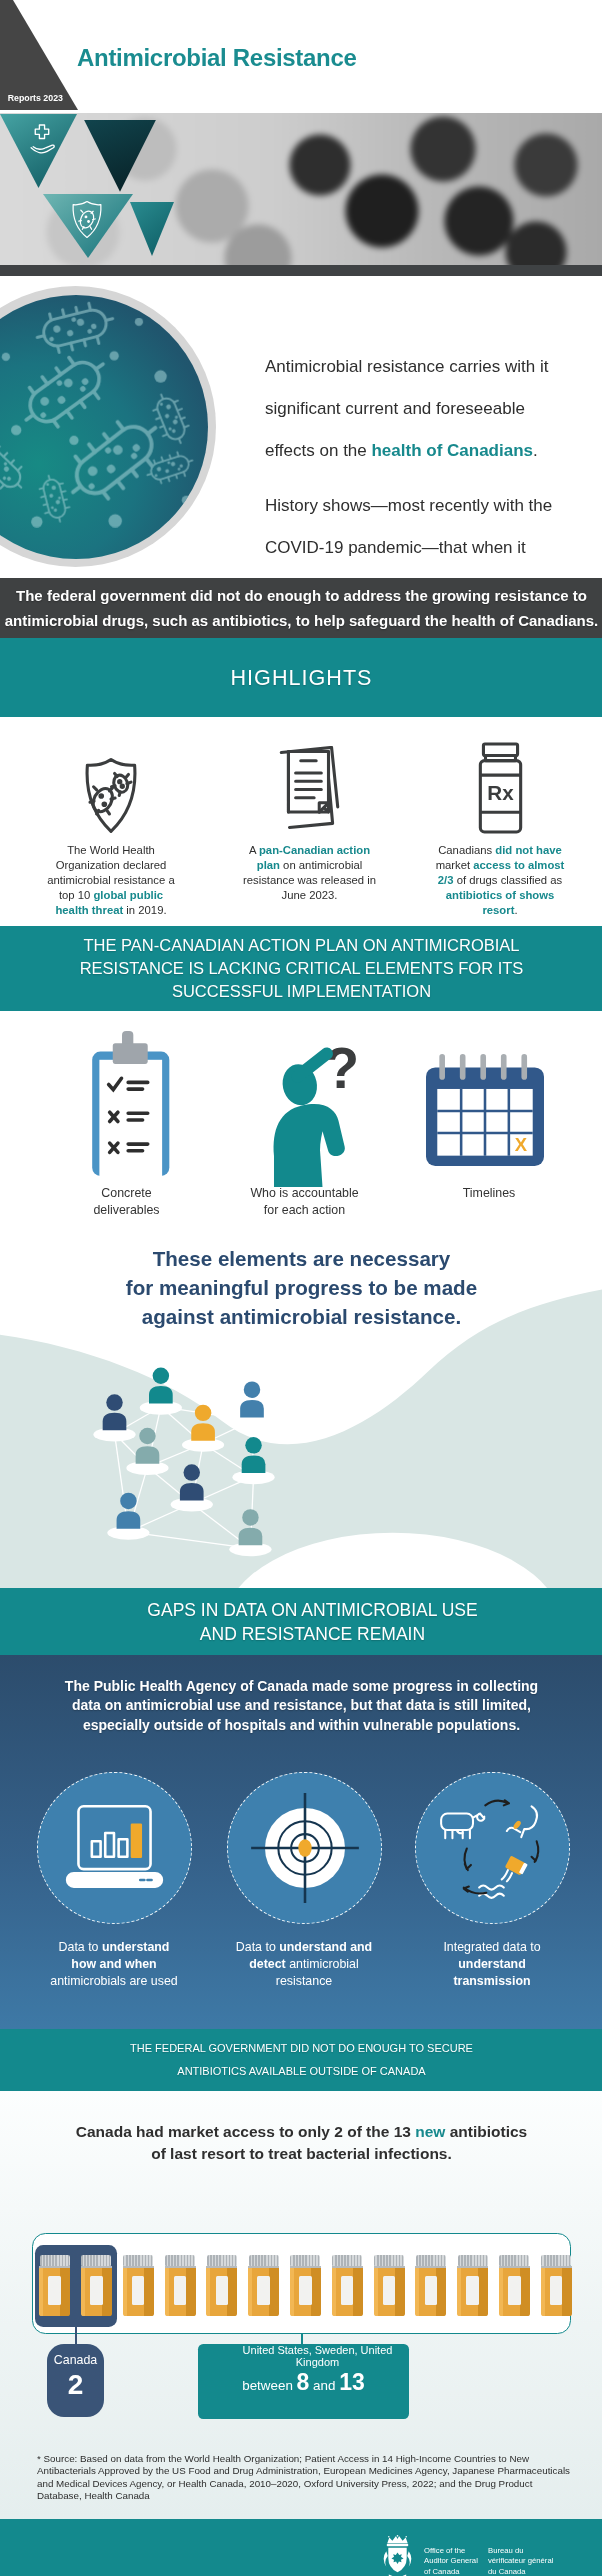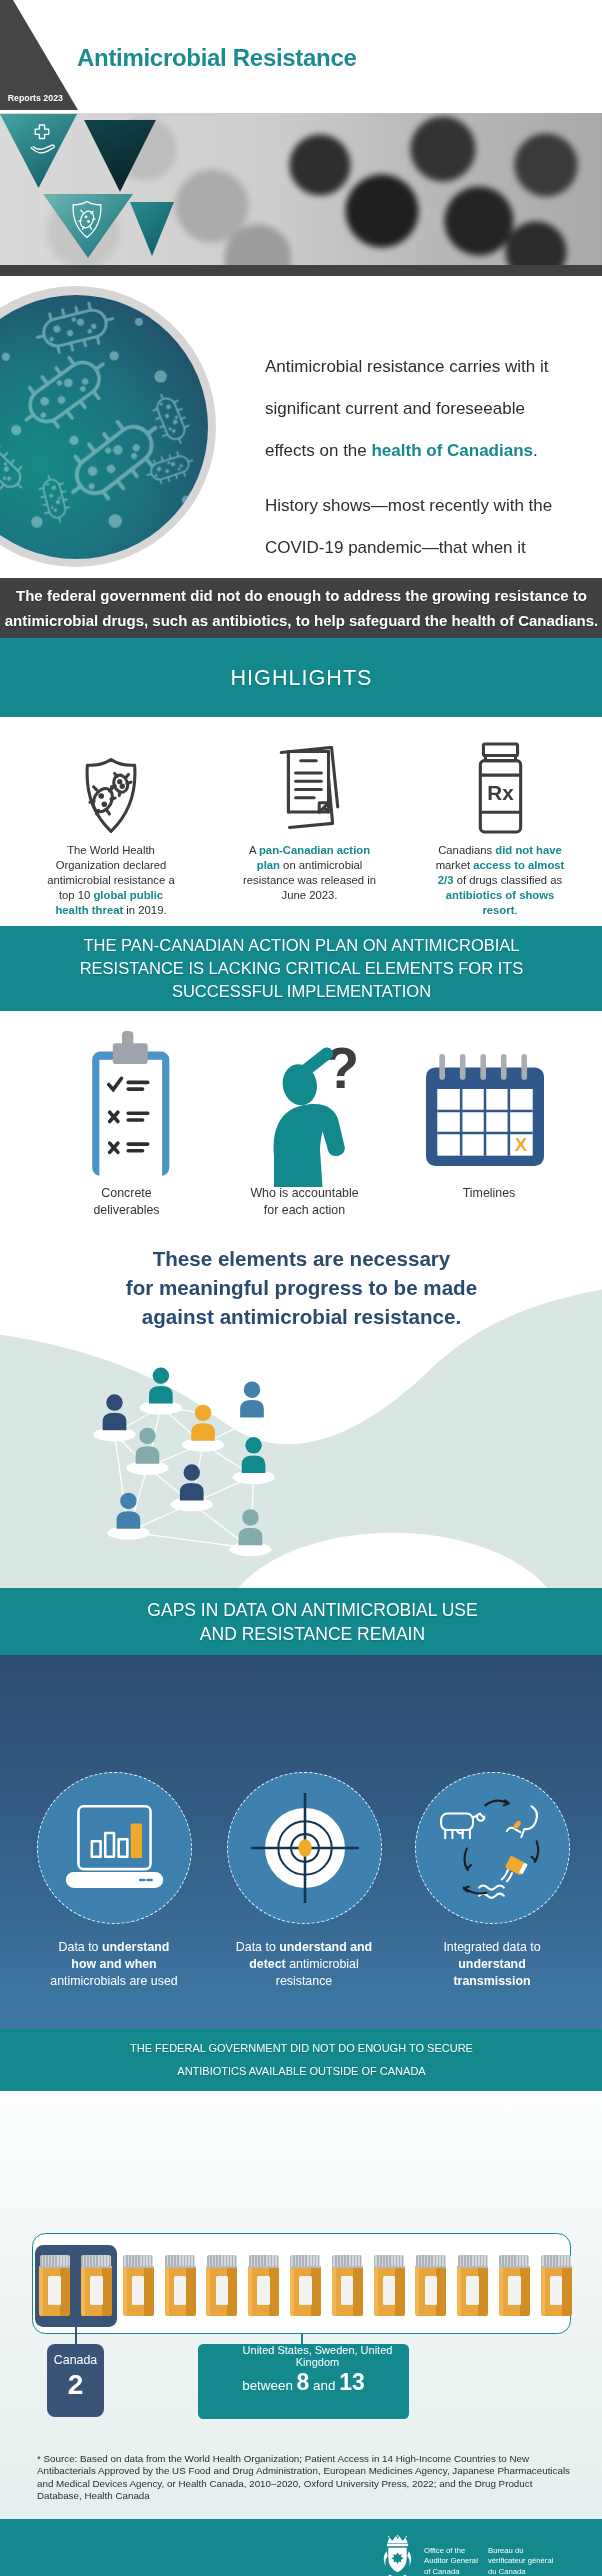--- a/index.html
+++ b/index.html
@@ -109,21 +109,21 @@
   .bottle{position:relative;width:31px;height:62px;}
   .bottle .cap{position:absolute;left:0.5px;top:0;width:30px;height:10.8px;border-radius:2.1px 2.1px 1px 1px;
     background:repeating-linear-gradient(90deg,#aeb3b7 0 1.5px,#d6d9db 1.5px 3.1px);}
   .bottle .lip{position:absolute;left:0;top:10.8px;width:31px;height:2.6px;background:#b6babd;}
   .bottle .body{position:absolute;left:0;top:13.4px;width:31px;height:48px;border-radius:0 0 2.6px 2.6px;
     background:linear-gradient(90deg,#F2B754 0 14%,#E8A63C 14% 68%,#D08E24 68% 100%);}
   .bottle .label{position:absolute;left:9.3px;top:20.6px;width:12.4px;height:29px;background:#F2F2F0;border-radius:1.5px;}
   .conn{position:absolute;width:1.5px;}
   .conn-canada{left:75px;top:234px;height:20.6px;background:#3A5477;}
   .conn-others{left:301px;top:243px;height:12.4px;background:#13898D;}
-  .canada-box{position:absolute;left:47px;top:253px;width:57px;height:73px;background:#3A5477;border-radius:8px;
+  .canada-box{position:absolute;left:47px;top:253px;width:57px;height:73px;background:#3A5477;border-radius:17px;
               color:#fff;text-align:center;}
   .canada-label{margin-top:9.3px;font-size:12.4px;}
   .canada-value{margin-top:4.1px;font-size:28px;font-weight:bold;line-height:28px;}
   .others-box{position:absolute;left:198px;top:253px;width:211px;height:75px;background:#13898D;border-radius:5.2px;
               color:#fff;text-align:center;}
   .others-label{margin-top:0;font-size:11px;padding-left:28px;}
   .others-value{margin-top:7.2px;font-size:13.4px;}
   .others-value .big{font-size:23px;font-weight:bold;line-height:15.5px;}
   .footnote{position:absolute;left:37px;top:362px;width:536px;color:#2E2E2E;font-size:9.8px;line-height:12.4px;}
 
@@ -405,20 +405,23 @@
       </svg>
 
   </div>
 
   <div class="sec band s-gaps">
     <div class="gaps-text pre">GAPS IN DATA ON ANTIMICROBIAL USE
 AND RESISTANCE REMAIN</div>
   </div>
 
   <div class="sec s-data">
+    <div class="data-intro pre">The Public Health Agency of Canada made some progress in collecting
+data on antimicrobial use and resistance, but that data is still limited,
+especially outside of hospitals and within vulnerable populations.</div>
 
     <div class="dcircle" style="left:37px">
       <svg width="103" height="88" viewBox="0 0 200 170">
         <g fill="none" stroke="#fff" stroke-width="5" stroke-linejoin="round" stroke-linecap="round">
           <rect x="30" y="4" width="140" height="122" rx="10"></rect>
           <rect x="56" y="72" width="17" height="30"></rect>
           <rect x="82" y="56" width="17" height="46"></rect>
           <rect x="108" y="68" width="17" height="34"></rect>
           <rect x="134" y="40" width="17" height="62" fill="#F0A92C" stroke="#F0A92C"></rect>
           <rect x="8" y="134" width="184" height="26" rx="13" fill="#fff"></rect>
@@ -472,20 +475,22 @@
     <div class="dlabel rich" style="left:420px;width:144px"><span>Integrated data to
 </span><span class="b">understand transmission</span></div>
   </div>
 
   <div class="sec band s-band4">
     <div class="band4-text pre">THE FEDERAL GOVERNMENT DID NOT DO ENOUGH TO SECURE
 ANTIBIOTICS AVAILABLE OUTSIDE OF CANADA</div>
   </div>
 
   <div class="sec s-market">
+    <div class="mk-sentence rich"><span>Canada had market access to only 2 of the 13 </span><span class="accent">new</span><span> antibiotics
+of last resort to treat bacterial infections.</span></div>
 
     <div class="mk-box">
       <div class="bottle-highlight"></div>
       <div class="bottle-row">
           <div class="bottle">
             <div class="cap"></div>
             <div class="lip"></div>
             <div class="body"></div>
             <div class="label"></div>
           </div>

